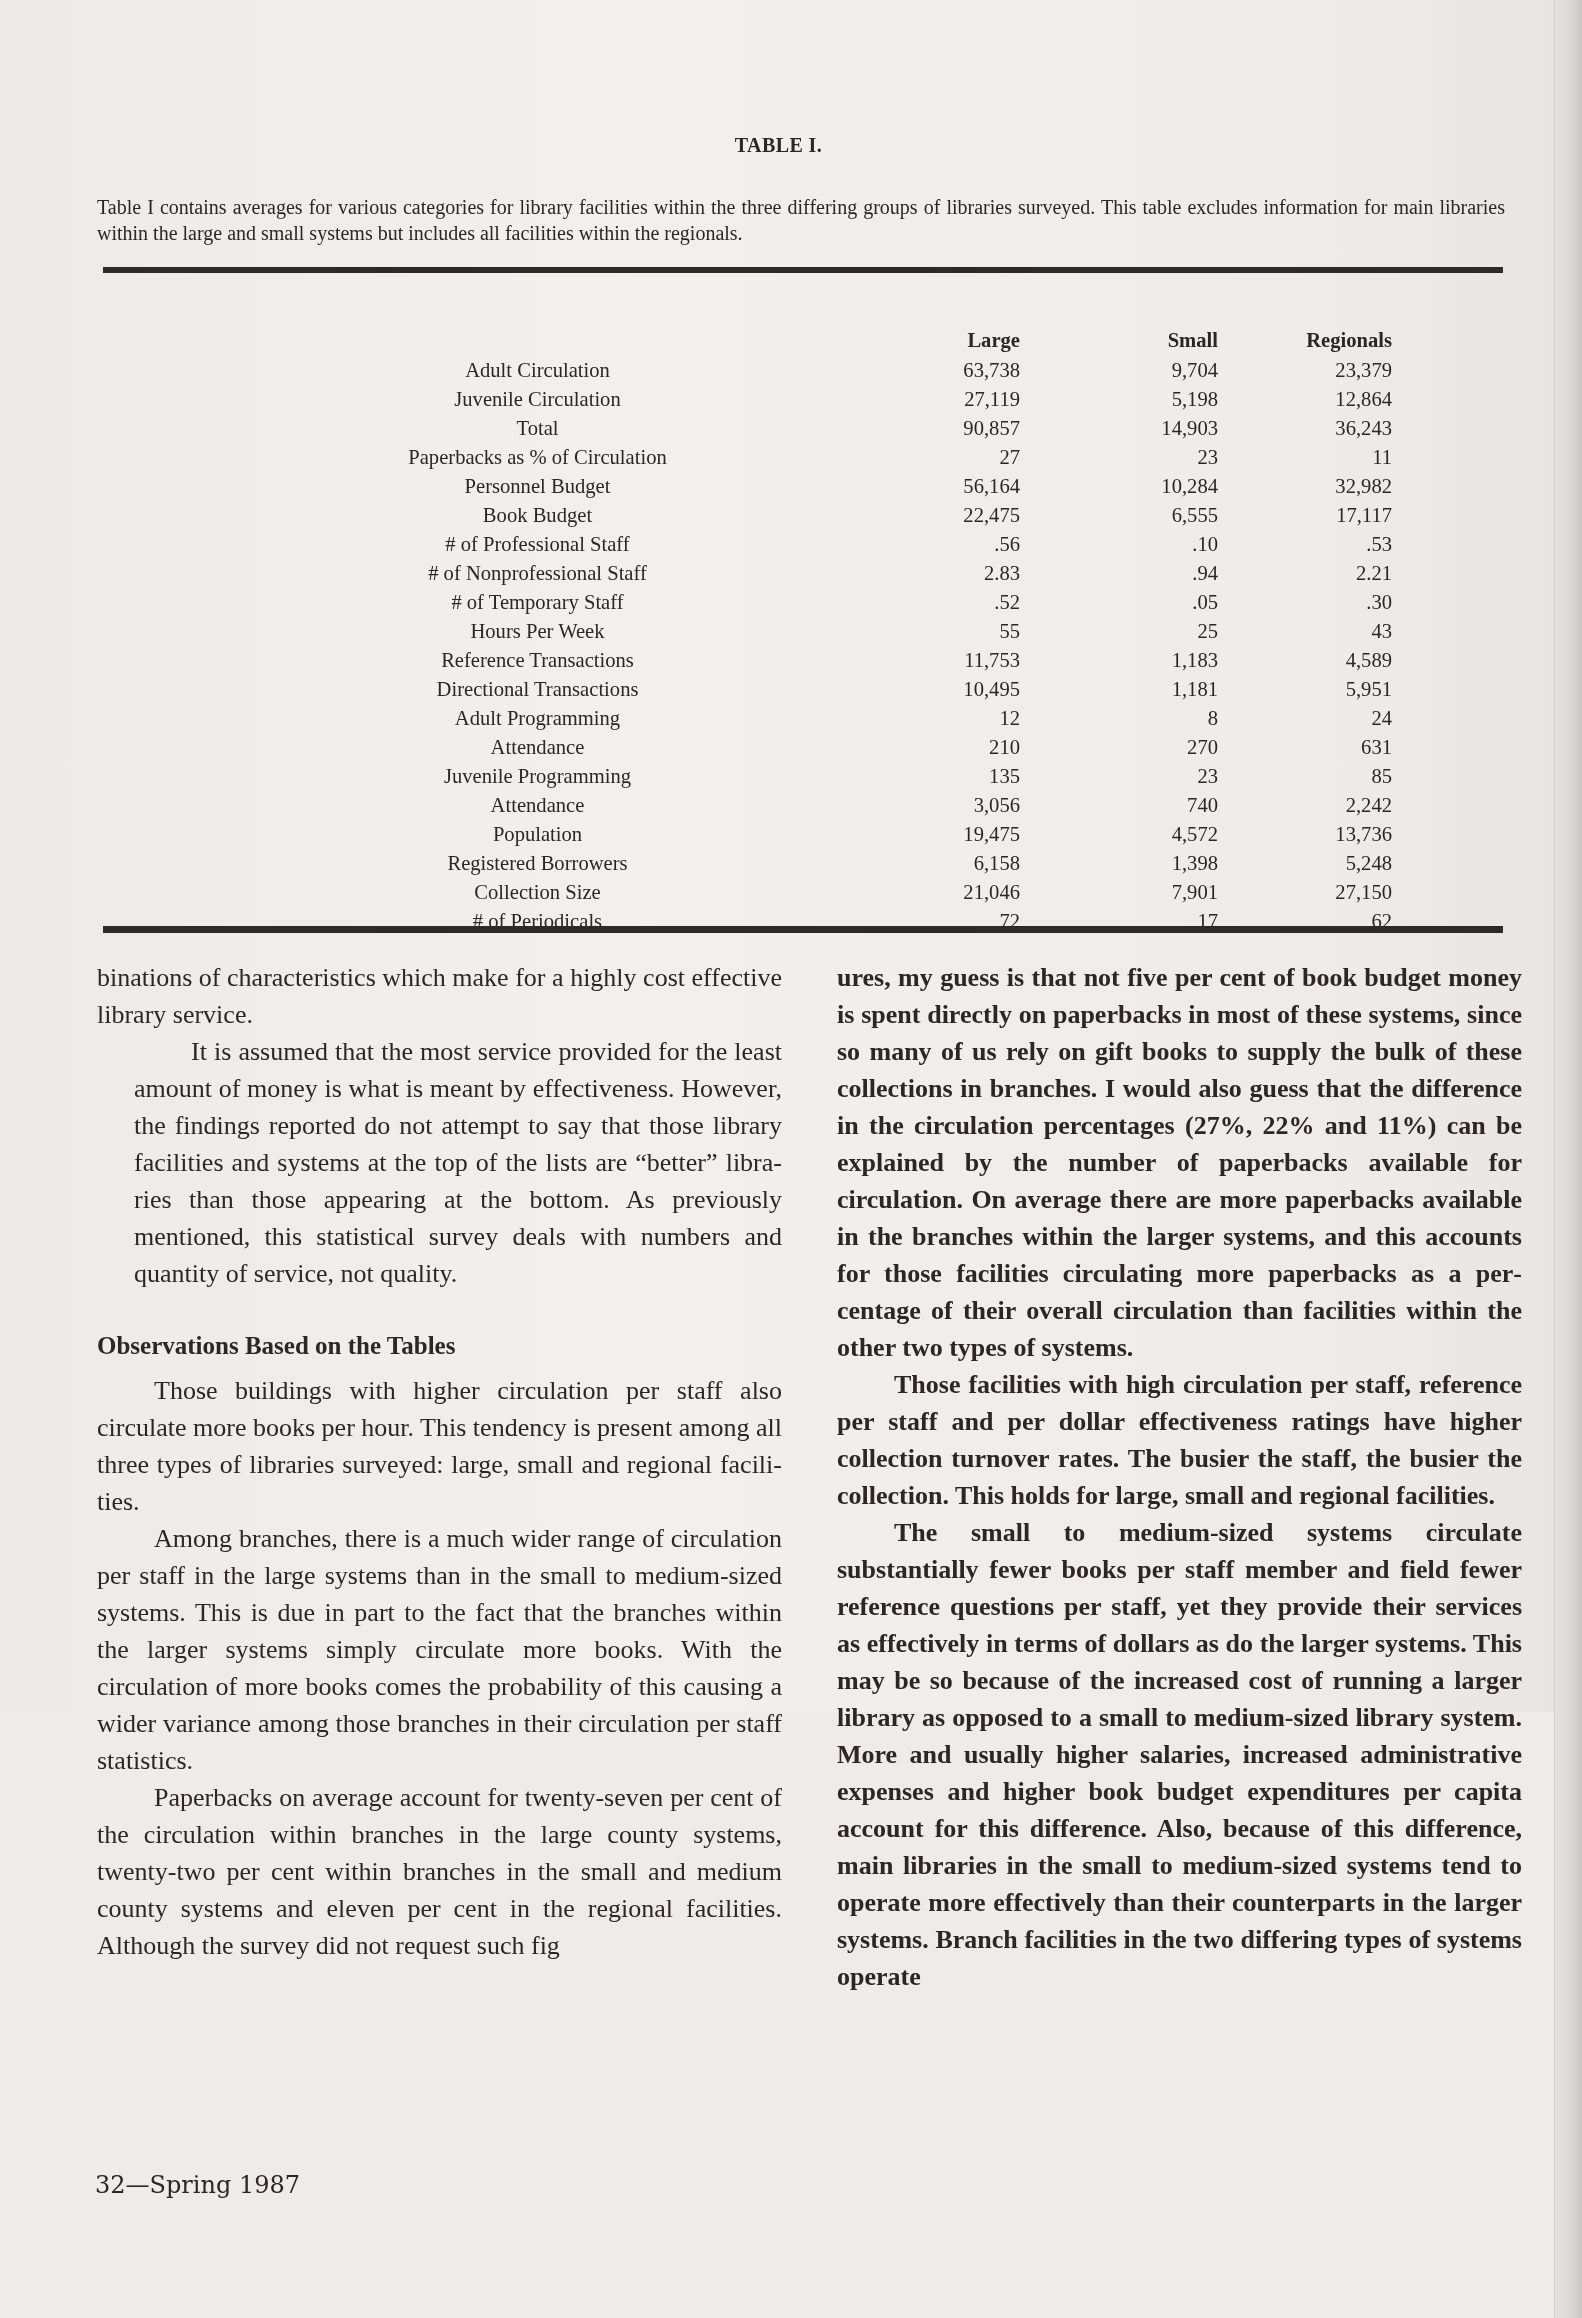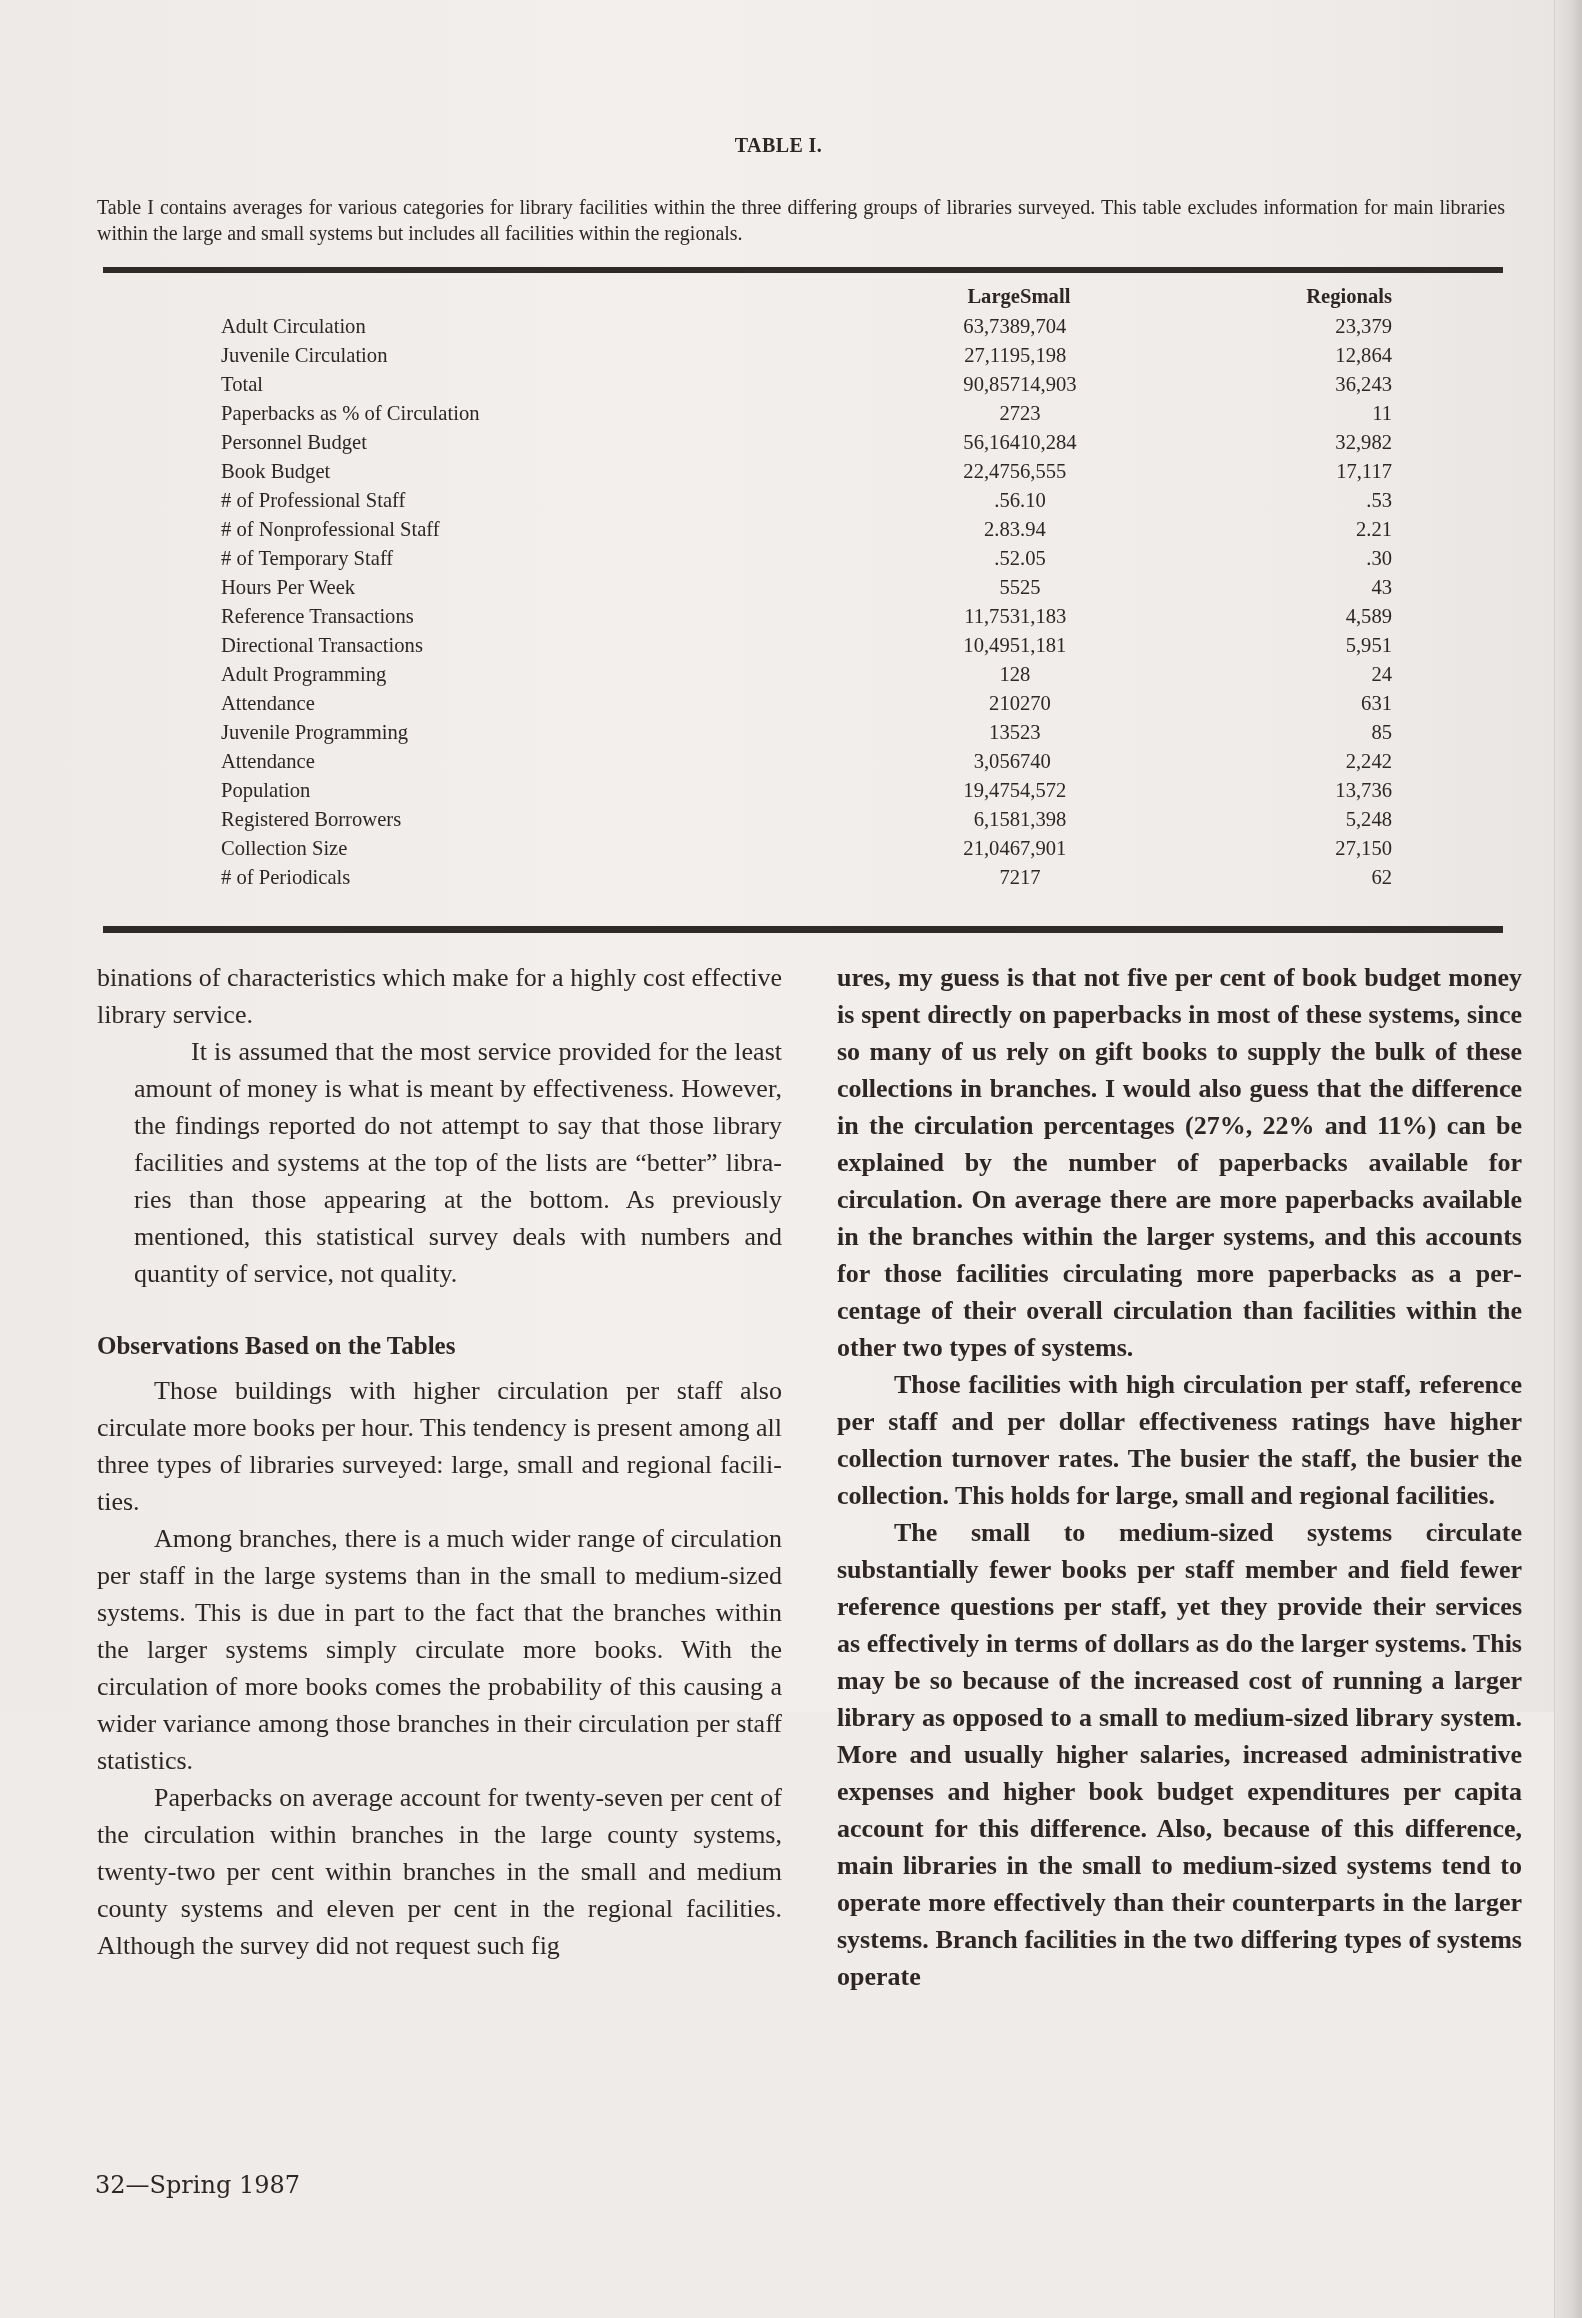--- a/index.html
+++ b/index.html
@@ -70,23 +70,23 @@
       width: 1171px;
       font-family: "Liberation Serif", serif;
       font-size: 20.6px;
     }
     .stats-head, .stats-row {
       display: flex;
       align-items: baseline;
     }
     .stats-head { height: 27px; font-weight: bold; }
     .stats-row { height: 29px; line-height: 29px; }
-    .c-label { flex: 0 0 633px; }
+    .c-label { flex: 0 0 633px; text-align: center; }
     .c-large { flex: 0 0 166px; text-align: right; }
-    .c-small { flex: 0 0 198px; text-align: left; }
+    .c-small { flex: 0 0 198px; text-align: right; margin-top: 44px; }
     .c-reg   { flex: 0 0 174px; text-align: right; }
 
     
     .col {
       position: absolute;
       top: 959px;
       width: 685px;
       font-family: "Liberation Serif", serif;
       font-size: 26px;
       line-height: 37px;

